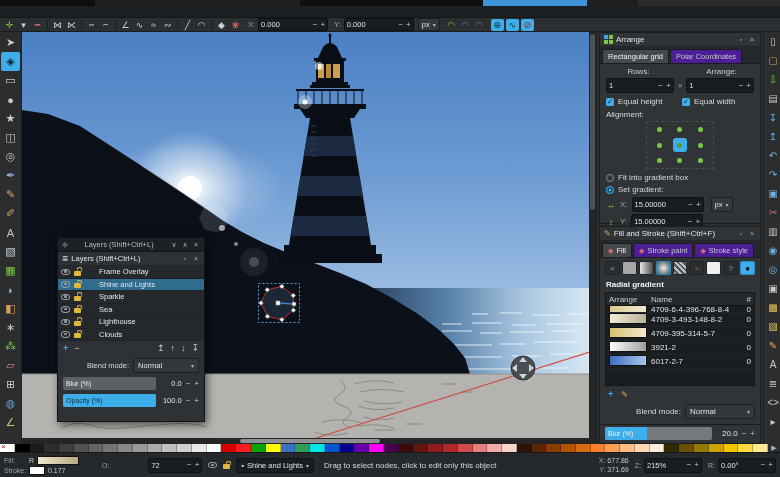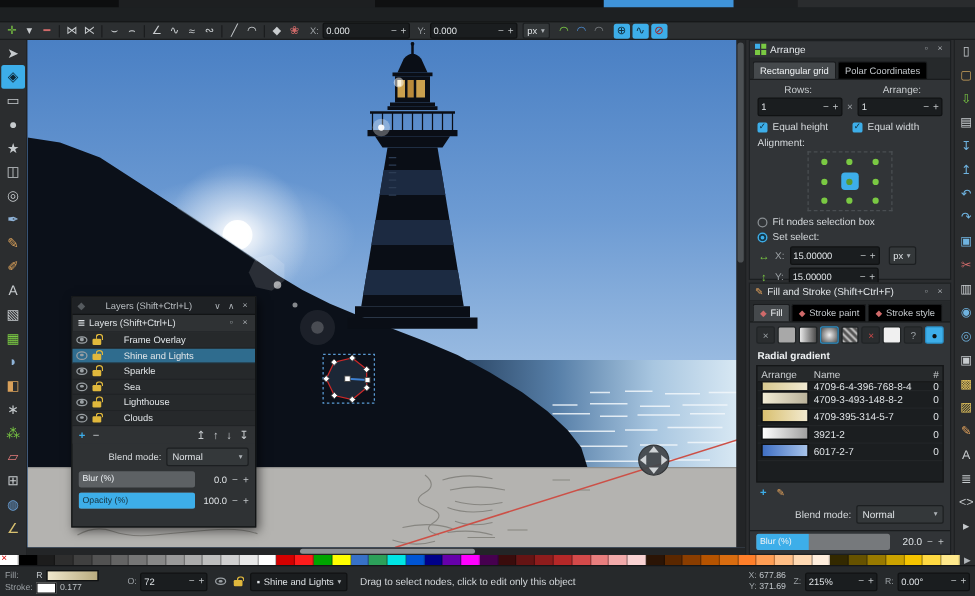--- a/index.html
+++ b/index.html
@@ -58,21 +58,21 @@
   .slider.dark .slabel{color:#16323f;}
   .sval{width:22px;text-align:right;color:#dfe3e6;}
   .dropdown{display:flex;align-items:center;gap:4px;background:#34383a;border:1px solid #1c1f21;border-radius:2px;height:13px;padding:0 4px;color:#dfe3e6;}
   .dropdown .arr{font-size:6px;color:#aeb3b7;}
   
   #dock{left:596px;top:32px;width:184px;height:412px;background:#2b2d2f;border-left:1px solid #1f2123;box-sizing:border-box;}
   .panel{position:absolute;left:2px;width:162px;background:#313437;border:1px solid #1c1f21;box-sizing:border-box;}
   .panel-header{height:13px;display:flex;align-items:center;gap:3px;padding:0 4px;color:#e2e6e9;border-bottom:1px solid #232628;}
   .panel-header .t{flex:1;font-size:8px;}
   .tabs{display:flex;background:#26292b;border-bottom:1px solid #1a1c1e;padding:2px 2px 0 2px;gap:1px;}
-  .tab{padding:2px 5px;background:#000000;color:#c3c8cc;border:1px solid #1a1c1e;border-bottom:none;border-radius:2px 2px 0 0;display:flex;gap:3px;align-items:center;font-size:7.5px;}
+  .tab{padding:2px 5px;background:#4c1d95;color:#c3c8cc;border:1px solid #1a1c1e;border-bottom:none;border-radius:2px 2px 0 0;display:flex;gap:3px;align-items:center;font-size:7.5px;}
   .tab.active{background:#45494c;color:#f0f3f5;}
   .arr-grid-icon{width:9px;height:9px;display:grid;grid-template-columns:4px 4px;grid-gap:1px;}
   .arr-grid-icon i{background:#7ac943;width:4px;height:4px;}
   .arr-grid-icon i:first-child{background:#3daee9;}
   .cols2{display:flex;gap:4px;align-items:center;padding:0 6px;}
   .collbl{flex:1;text-align:center;color:#c9cdd0;}
   .check{display:flex;align-items:center;gap:4px;color:#d6dadd;}
   .checkbox{width:8px;height:8px;background:#3daee9;border-radius:1.5px;color:#0d2a38;font-size:7px;line-height:8px;text-align:center;}
   .radio{width:8px;height:8px;border:1px solid #8a8f93;border-radius:50%;box-sizing:border-box;}
   .radio.on{background:#3daee9;border-color:#3daee9;box-shadow:inset 0 0 0 1.5px #14394c;}
@@ -594,25 +594,25 @@
           <span class="gcenter">
             <span class="gdot"></span>
           </span>
           <span class="gdot"></span>
         <span class="gdot"></span>
           <span class="gdot"></span>
           <span class="gdot"></span>
       </div>
       <div class="check" style="padding:2px 6px 0 6px;">
         <span class="radio"></span>
-        <span>Fit nodes selection box</span>
+        <span>Fit into gradient box</span>
       </div>
       <div class="check" style="padding:3px 6px 0 6px;">
         <span class="radio on"></span>
-        <span>Set select:</span>
+        <span>Set gradient:</span>
       </div>
       <div class="cols2" style="margin-top:3px;">
         <span class="spc-icon">↔</span>
         <span class="sb-lbl">X:</span>
         <span class="num-field" style="width:66px;height:13px;">
           <span class="val">15.00000</span>
           <span class="pm">−</span>
           <span class="pm">+</span>
         </span>
         <span class="unit-sel" style="height:13px;">
@@ -879,21 +879,21 @@
         <span class="fsw" style="width: 40px; background: linear-gradient(90deg, rgb(239, 231, 204), rgb(185, 171, 126));"></span>
       </span>
       <span class="r">
         <span class="sb-lbl" style="width:22px;">Stroke:</span>
         <span class="fsw" style="width: 14px; background: rgb(255, 255, 255);"></span>
         <span>0.177</span>
       </span>
     </div>
     <div class="sb-group">
       <span class="sb-lbl">O:</span>
-      <span class="num-field" style="width:48px;height:13px;">
+      <span class="num-field" style="width:48px;height:13px;margin-left:36px;">
         <span class="val">72</span>
         <span class="pm">−</span>
         <span class="pm">+</span>
       </span>
     </div>
     <span class="eye"></span>
     <span class="lock"></span>
     <span class="sb-chip">
       <span>▪</span>
       <span>Shine and Lights</span>

